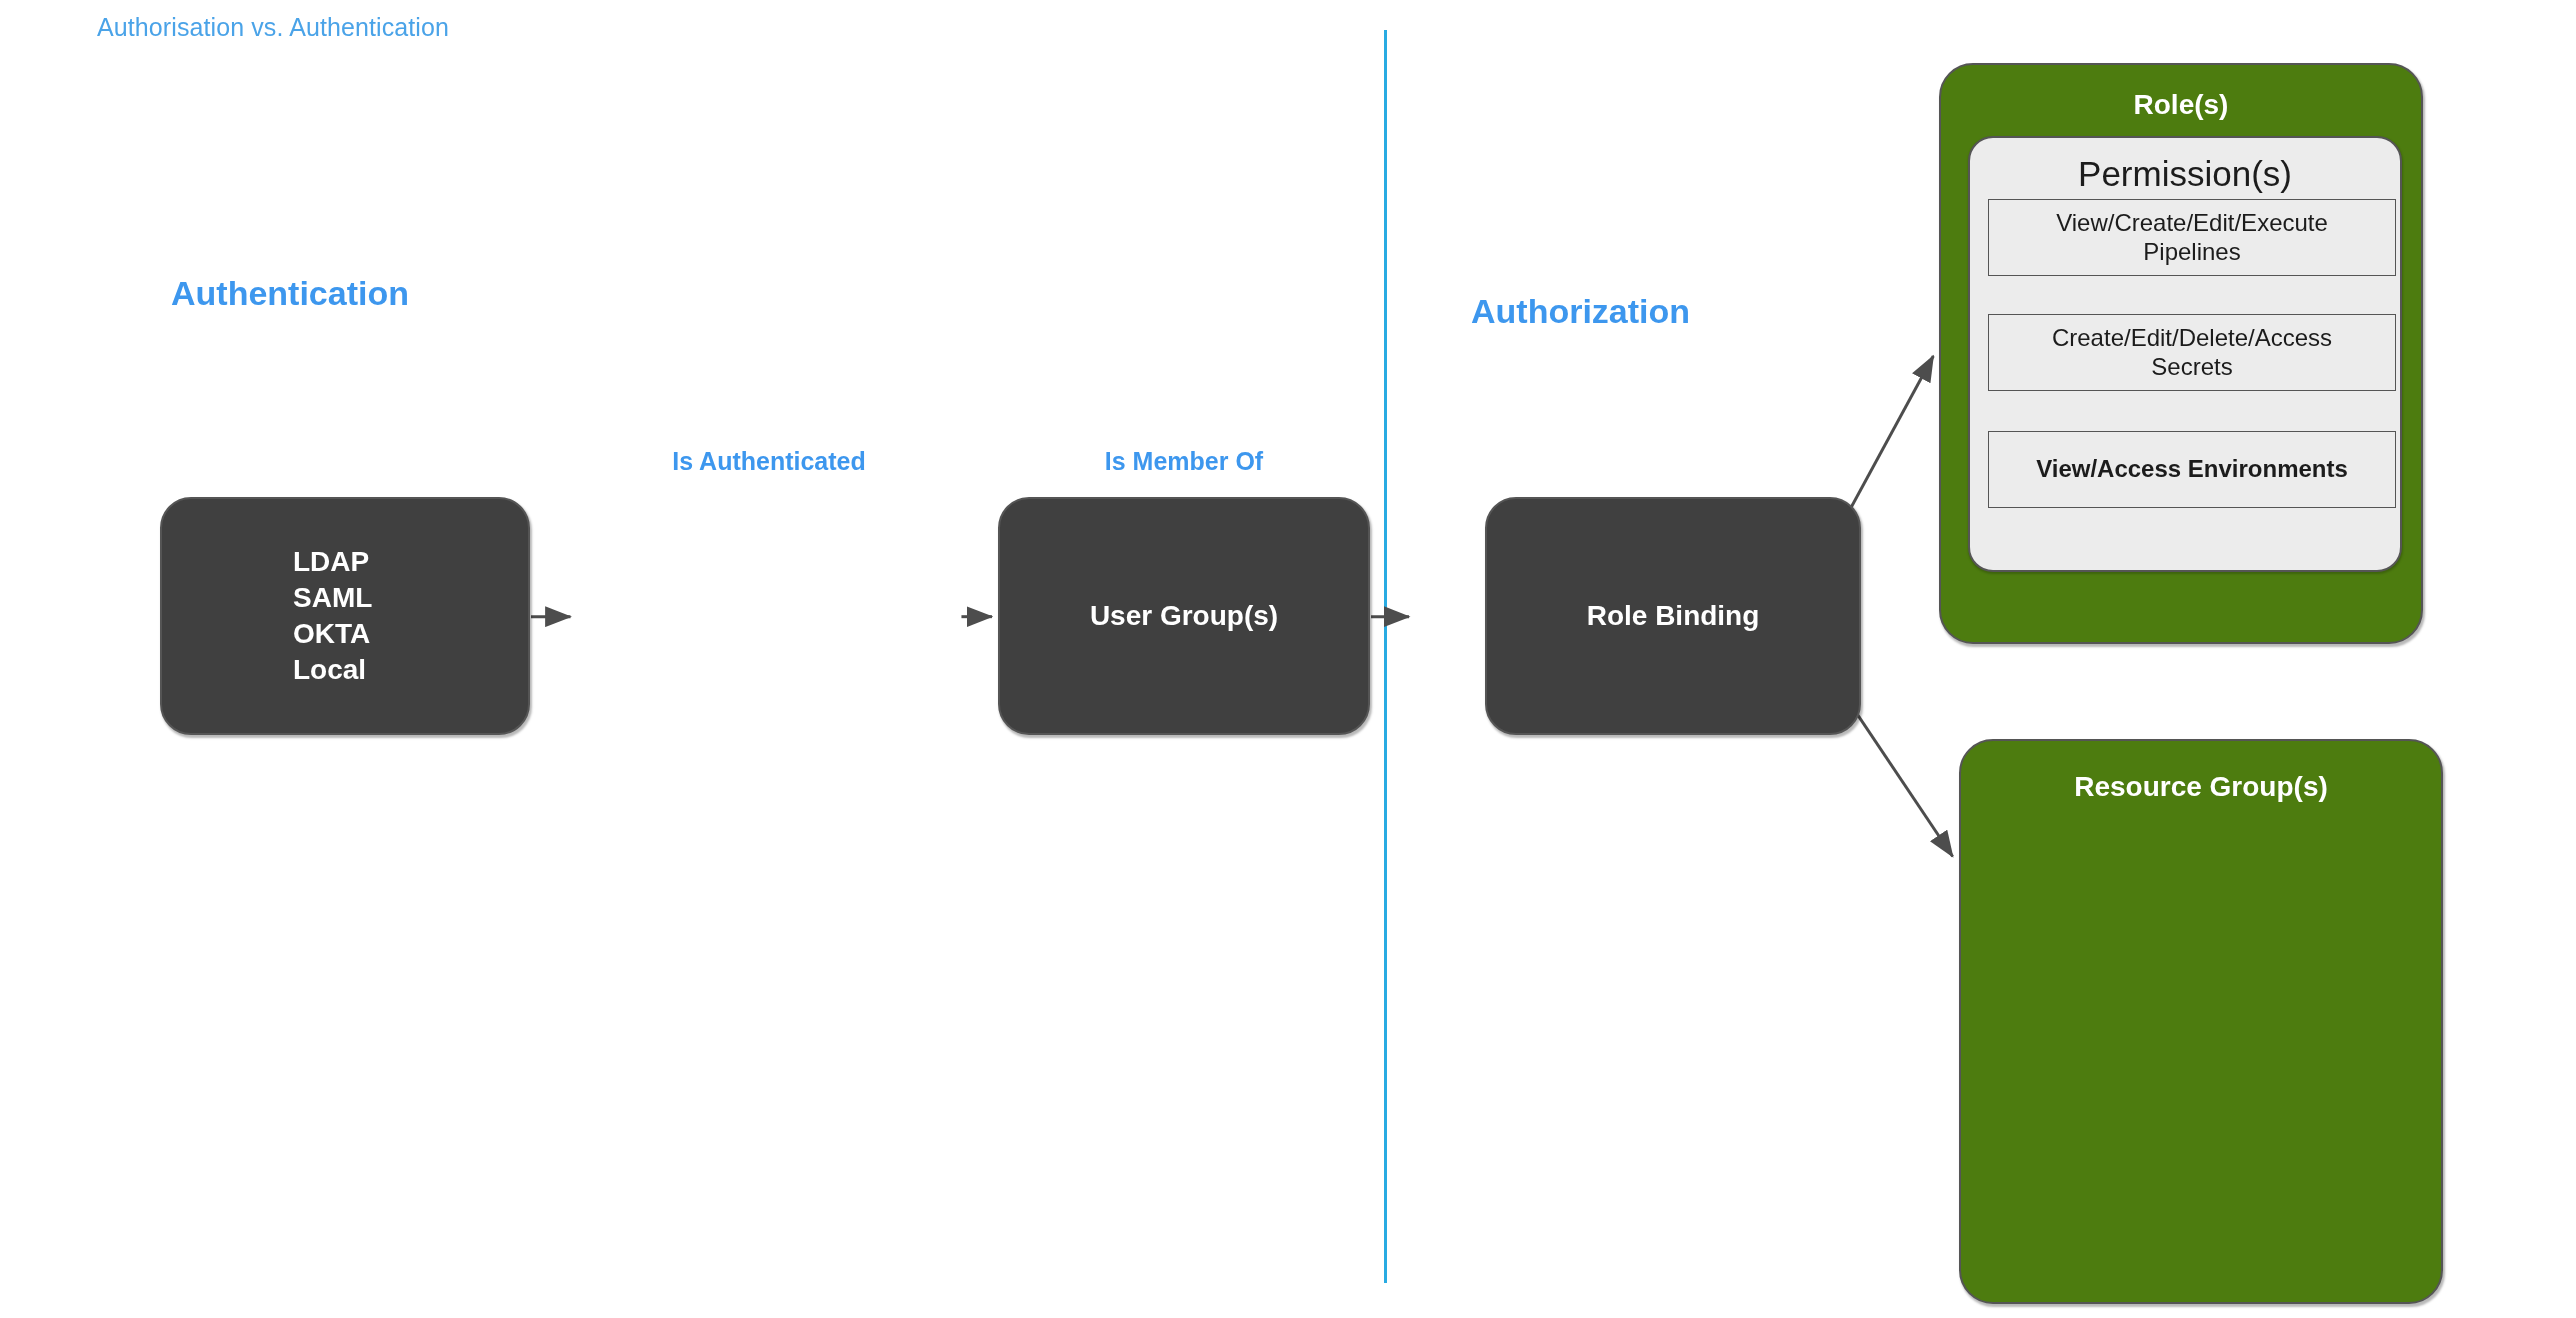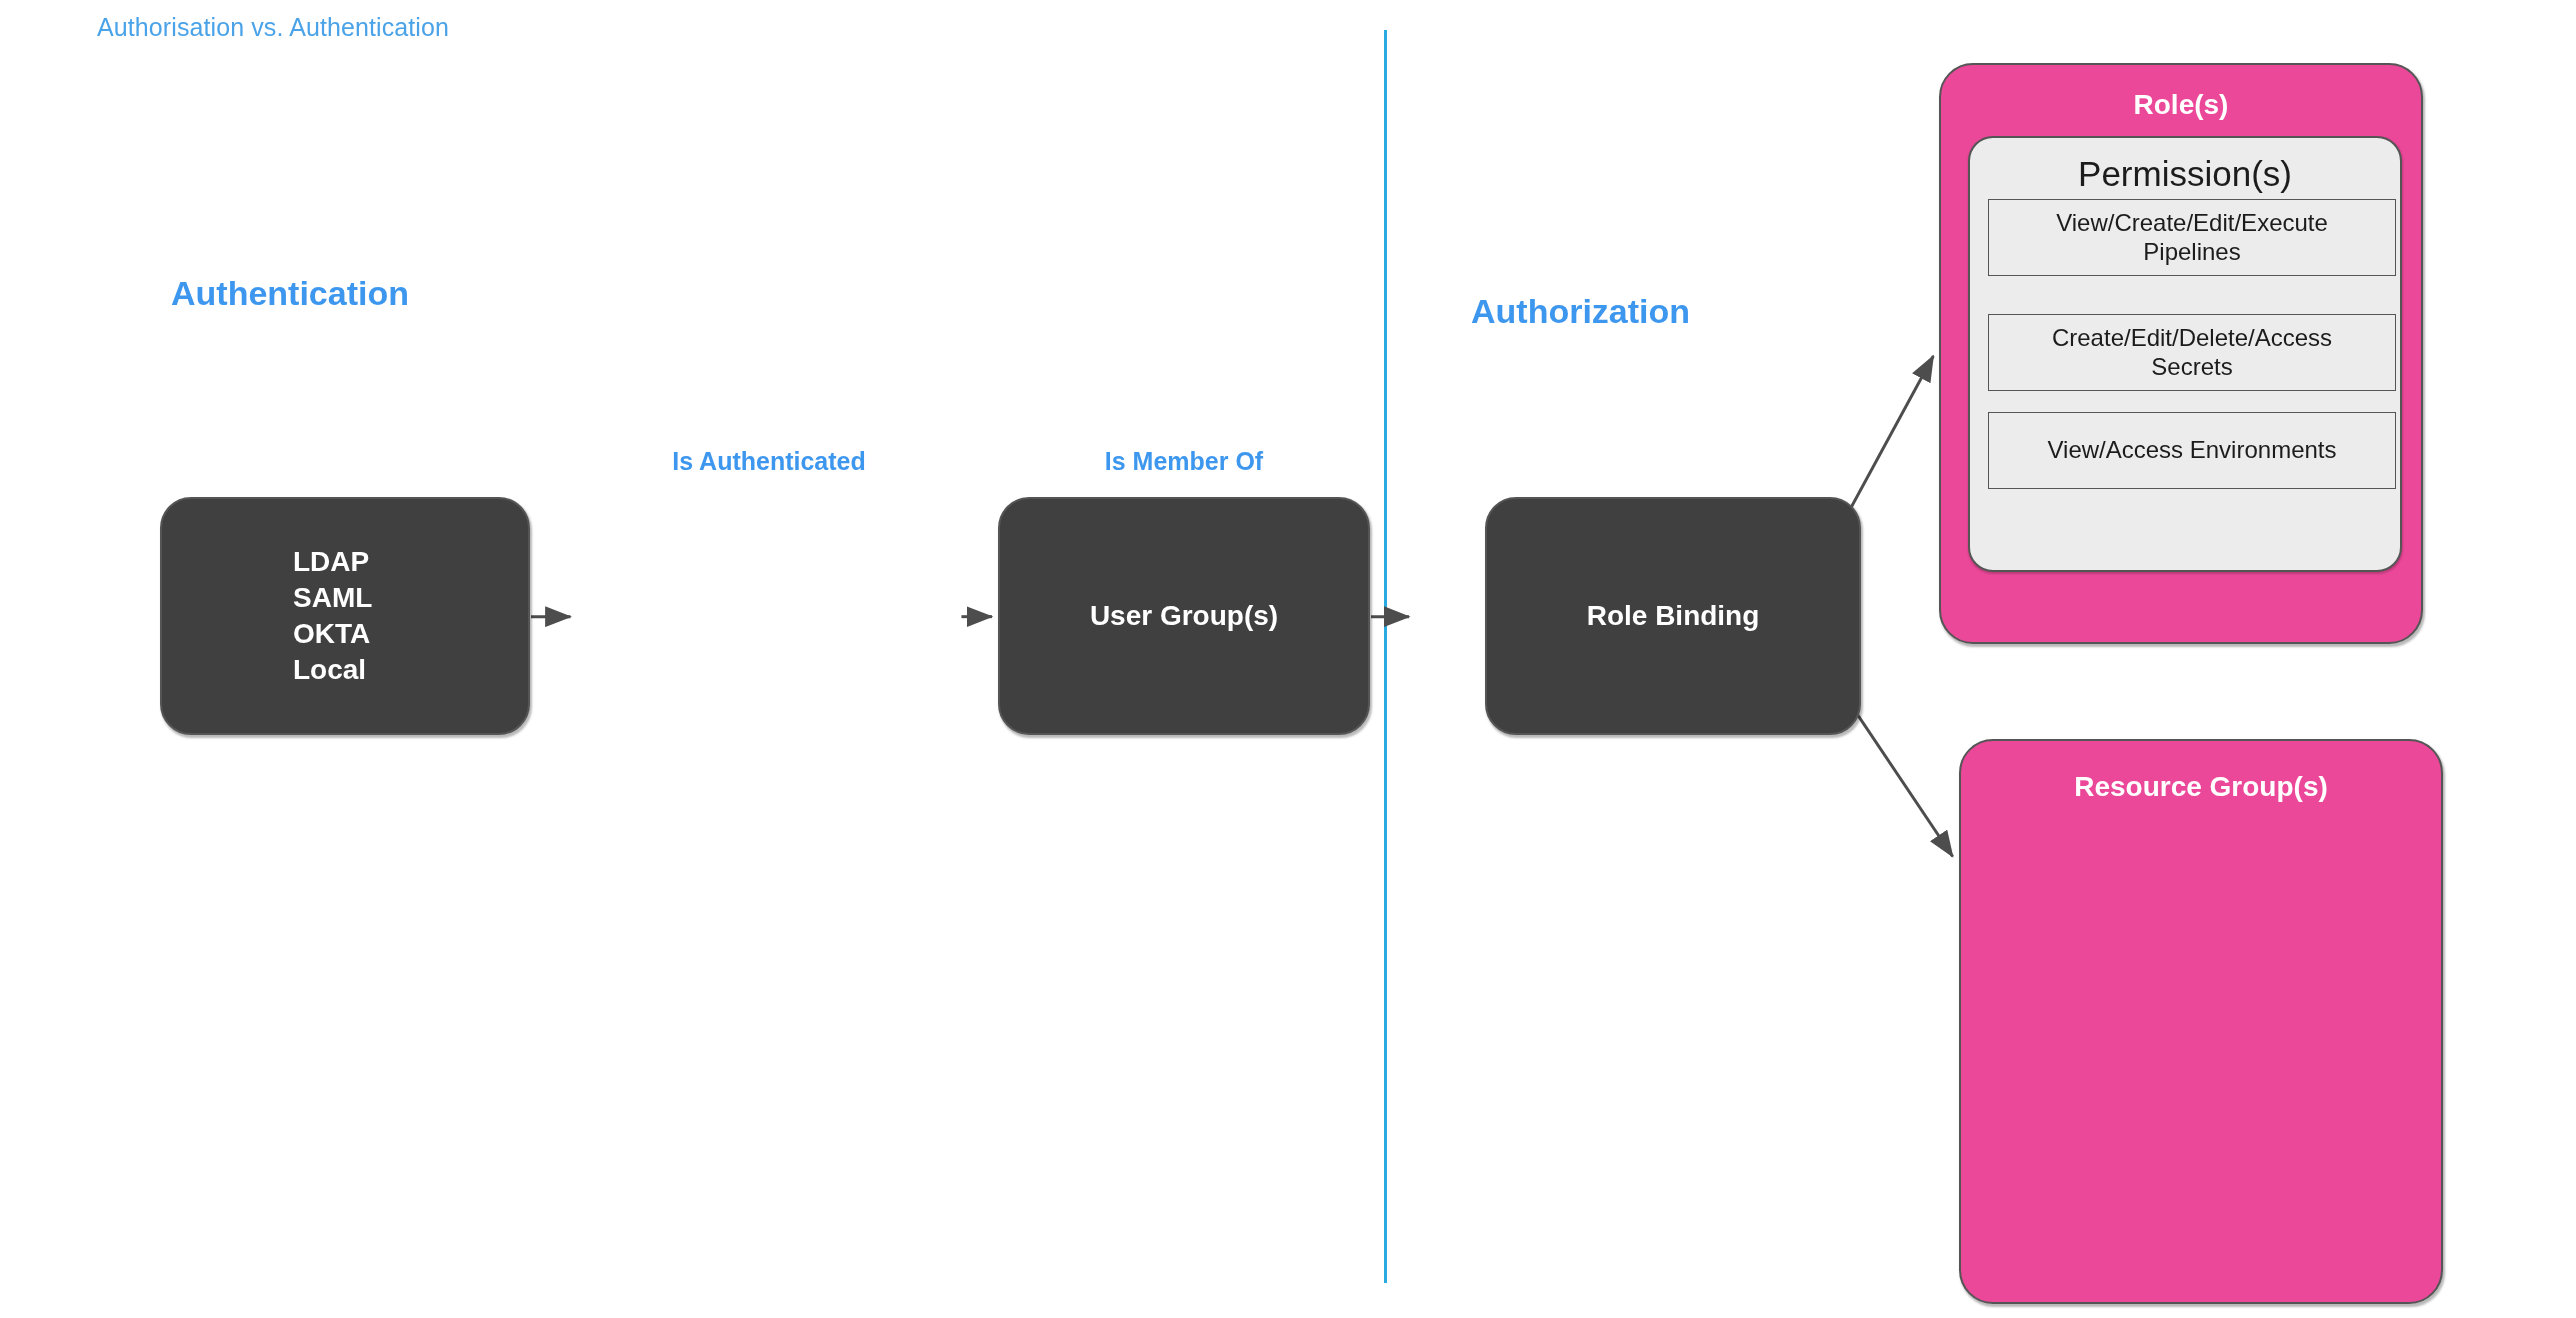--- a/index.html
+++ b/index.html
@@ -82,21 +82,21 @@
     justify-content: center;
     align-items: center;
   }
   .box-idp .idp-line { line-height: 1.28; text-align: left; width: 104px; }
   .box-users      { left: 577px;  top: 497px; width: 384px; height: 238px; }
   .box-usergroups { left: 998px; top: 497px; width: 372px; height: 238px; }
   .box-rolebinding{ left: 1485px; top: 497px; width: 376px; height: 238px; }
 
   
   .group-panel {
-    background: #ec4899;
+    background: #4d7c0f;
     border: 2.2px solid #555555;
     border-radius: 34px;
     box-shadow: 1.5px 2.2px 2.2px rgba(0,0,0,0.28);
   }
   .panel-roles      { left: 1939px; top: 63px;  width: 484px; height: 581px; }
   .panel-resources  { left: 1959px; top: 739px; width: 484px; height: 565px; }
 
   .group-title {
     position: absolute;
     left: 0; right: 0;
@@ -141,21 +141,21 @@
     color: #1c1c1c;
     font-size: 24px;
     line-height: 1.18;
     padding: 3px 19px;
     box-sizing: border-box;
   }
 
   
   .perm-0 { left: 18px; top: 61px;  width: 408px; height: 77px; }
   .perm-1 { left: 18px; top: 176px; width: 408px; height: 77px; }
-  .perm-2 { left: 18px; top: 274px; width: 408px; height: 77px; }
+  .perm-2 { left: 18px; top: 293px; width: 408px; height: 77px; font-weight: bold; }
 
   
   .res-0 { left: 45px;  top: 52px;  width: 322px; height: 58px; }
   .res-1 { left: 45px;  top: 173px; width: 322px; height: 58px; }
   .res-2 { left: 55px;  top: 289px; width: 322px; height: 58px; }
 
   
   .connectors {
     position: absolute;
     left: 0; top: 0;

